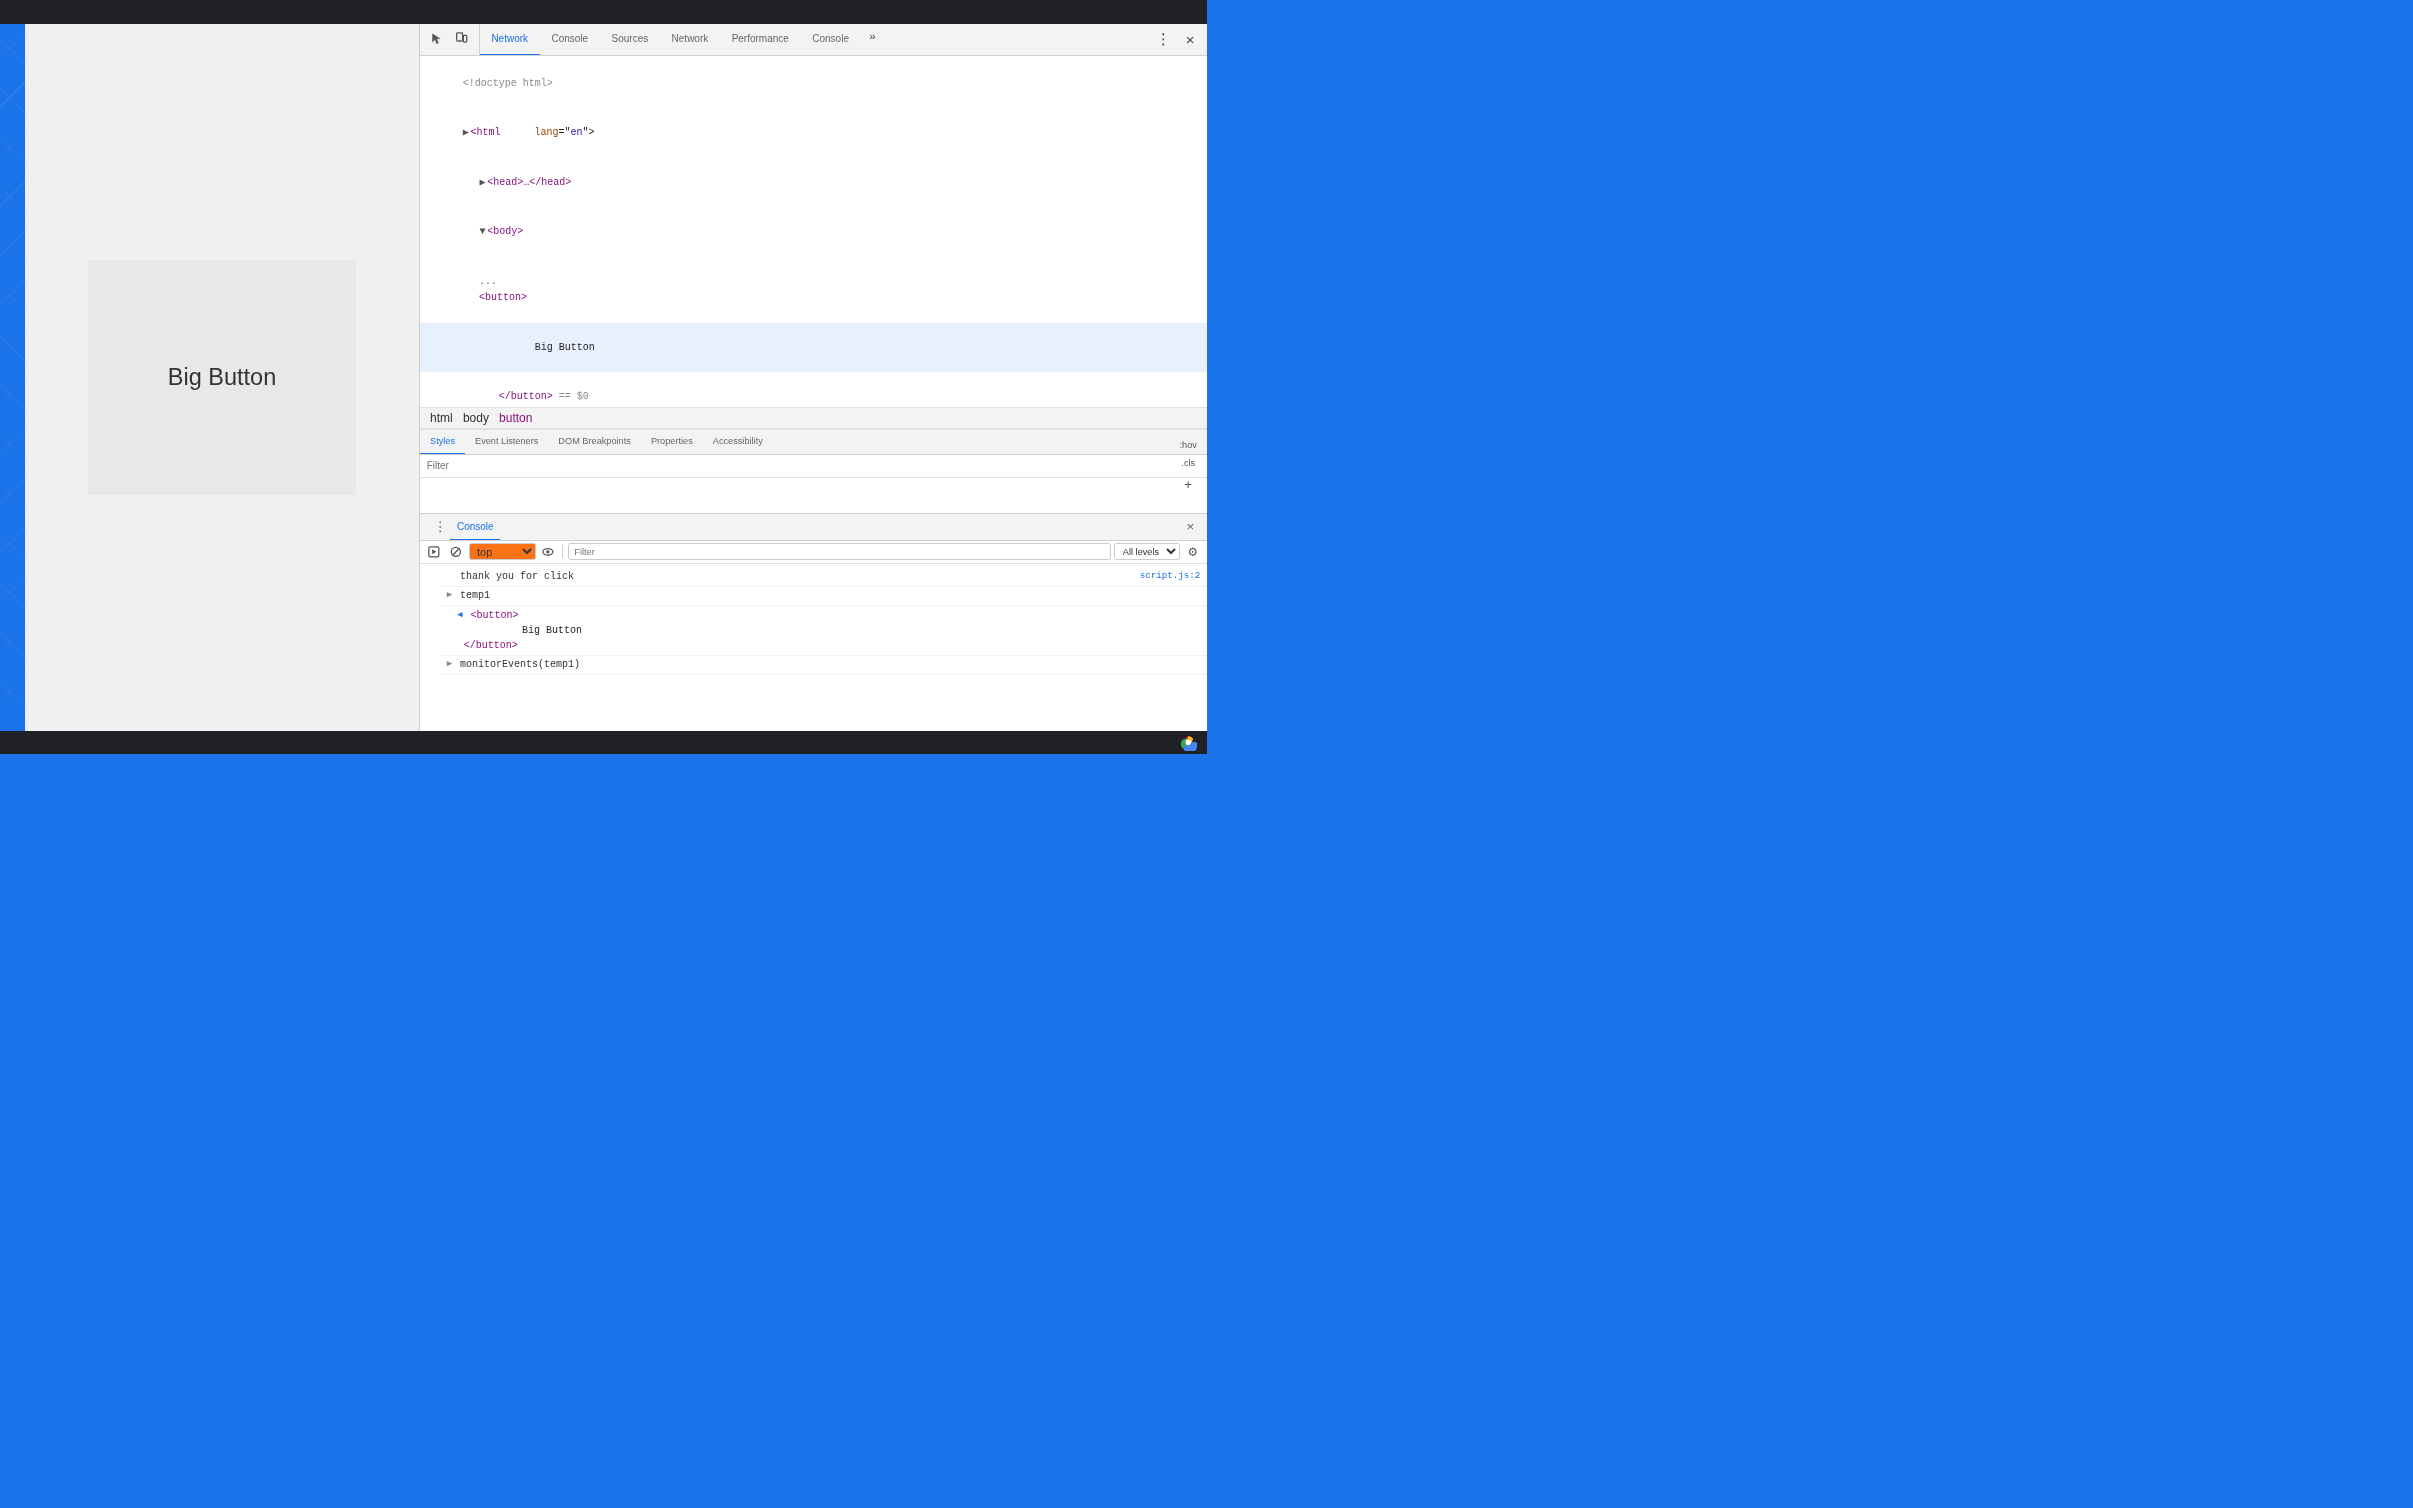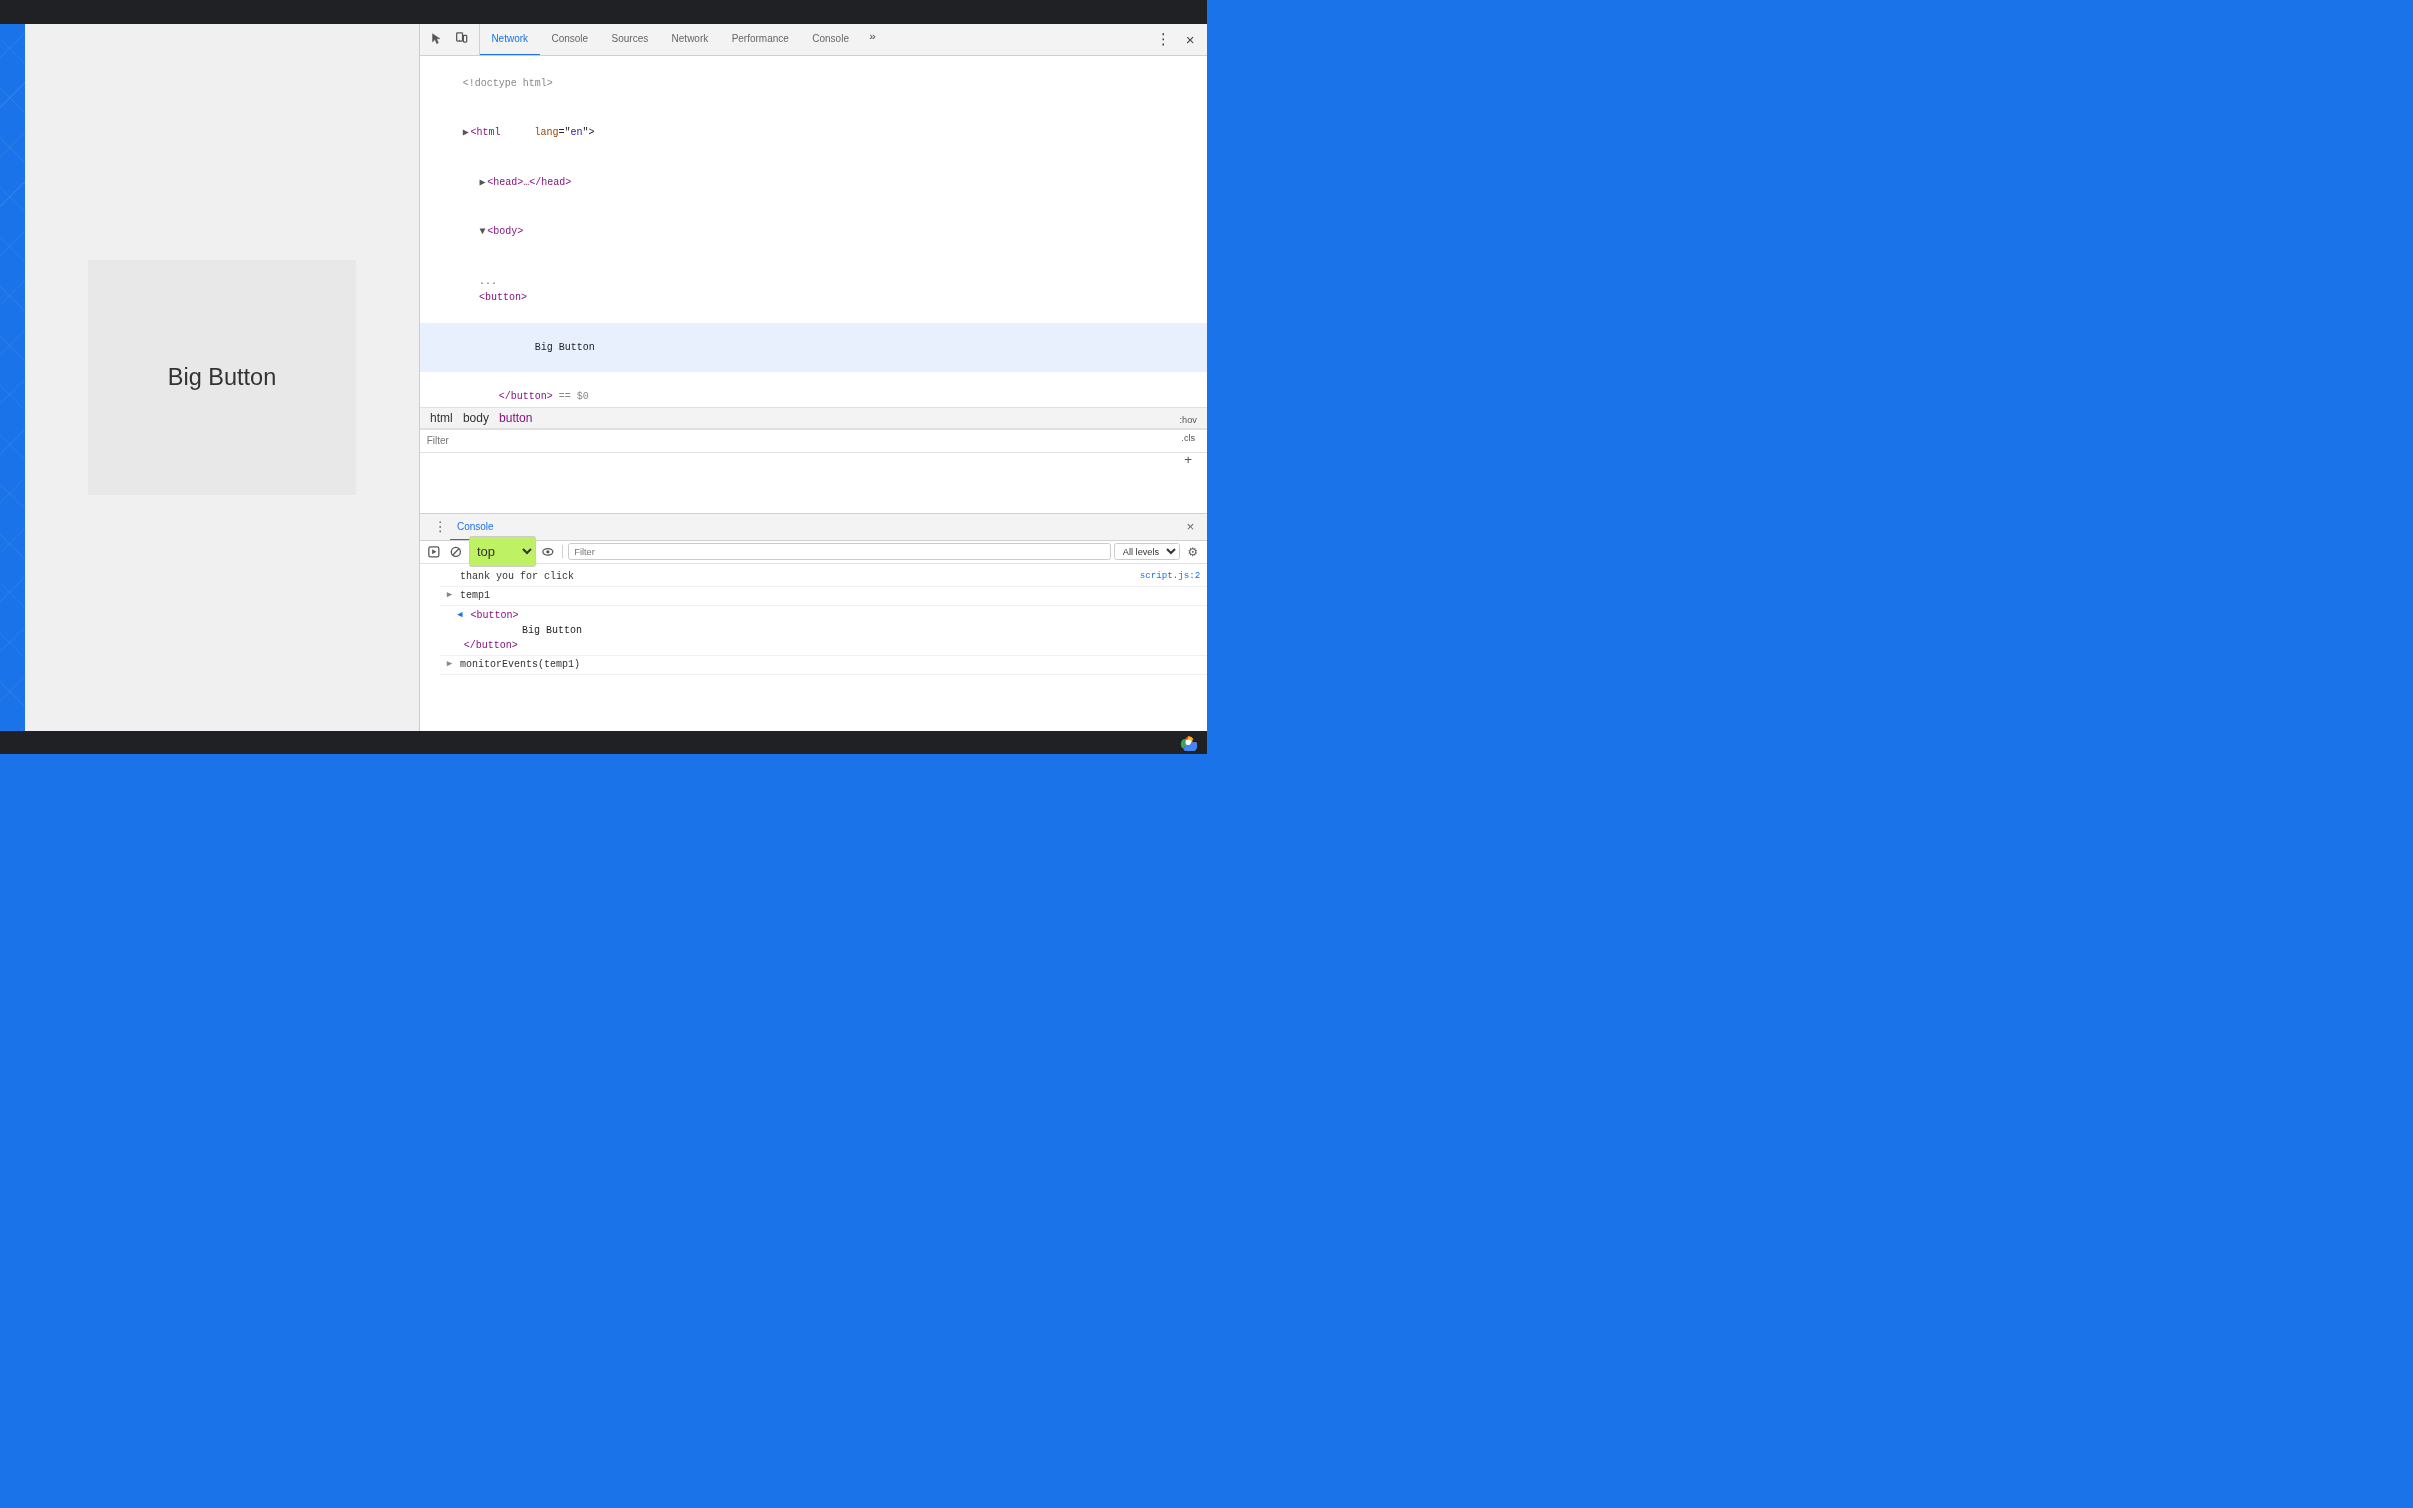--- a/index.html
+++ b/index.html
@@ -368,25 +368,25 @@
       align-items: center;
       justify-content: center;
       border-radius: 2.5px;
       color: #555;
       font-size: 11px;
     }
 
     .console-context-select {
       border: 0.8px solid #ccc;
       border-radius: 2.5px;
-      background: #bef264;
-      font-size: 13px;
+      background: #f97316;
+      font-size: 11px;
       padding: 0.8px 3.4px;
       color: #333;
-      height: 31px;
+      height: 17px;
       min-width: 67px;
     }
 
     .console-filter-input {
       flex: 1;
       border: 0.8px solid #ccc;
       border-radius: 2.5px;
       font-size: 9.2px;
       padding: 0.8px 5px;
       height: 17px;
@@ -579,20 +579,37 @@
 
   <div class="breadcrumb-bar">
     <span class="breadcrumb-item">html</span>
     <span class="breadcrumb-separator"> </span>
     <span class="breadcrumb-item">body</span>
     <span class="breadcrumb-separator"> </span>
     <span class="breadcrumb-item" style="color: #881280; font-weight: 500;">button</span>
   </div>
 
   <div class="styles-panel">
+    <div class="styles-tabs">
+      <div class="styles-tab active">
+        <span>Styles</span>
+      </div>
+      <div class="styles-tab">
+        <span>Event Listeners</span>
+      </div>
+      <div class="styles-tab">
+        <span>DOM Breakpoints</span>
+      </div>
+      <div class="styles-tab">
+        <span>Properties</span>
+      </div>
+      <div class="styles-tab">
+        <span>Accessibility</span>
+      </div>
+    </div>
     <div class="styles-filter-bar">
       <input class="styles-filter-input" type="text" placeholder="Filter" style="">
       <div class="styles-filter-buttons">
         <button class="styles-filter-btn">
           <span>:hov</span>
         </button>
         <button class="styles-filter-btn">
           <span>.cls</span>
         </button>
         <button class="styles-filter-btn" style="font-size: 13.4px; font-weight: 300;">

